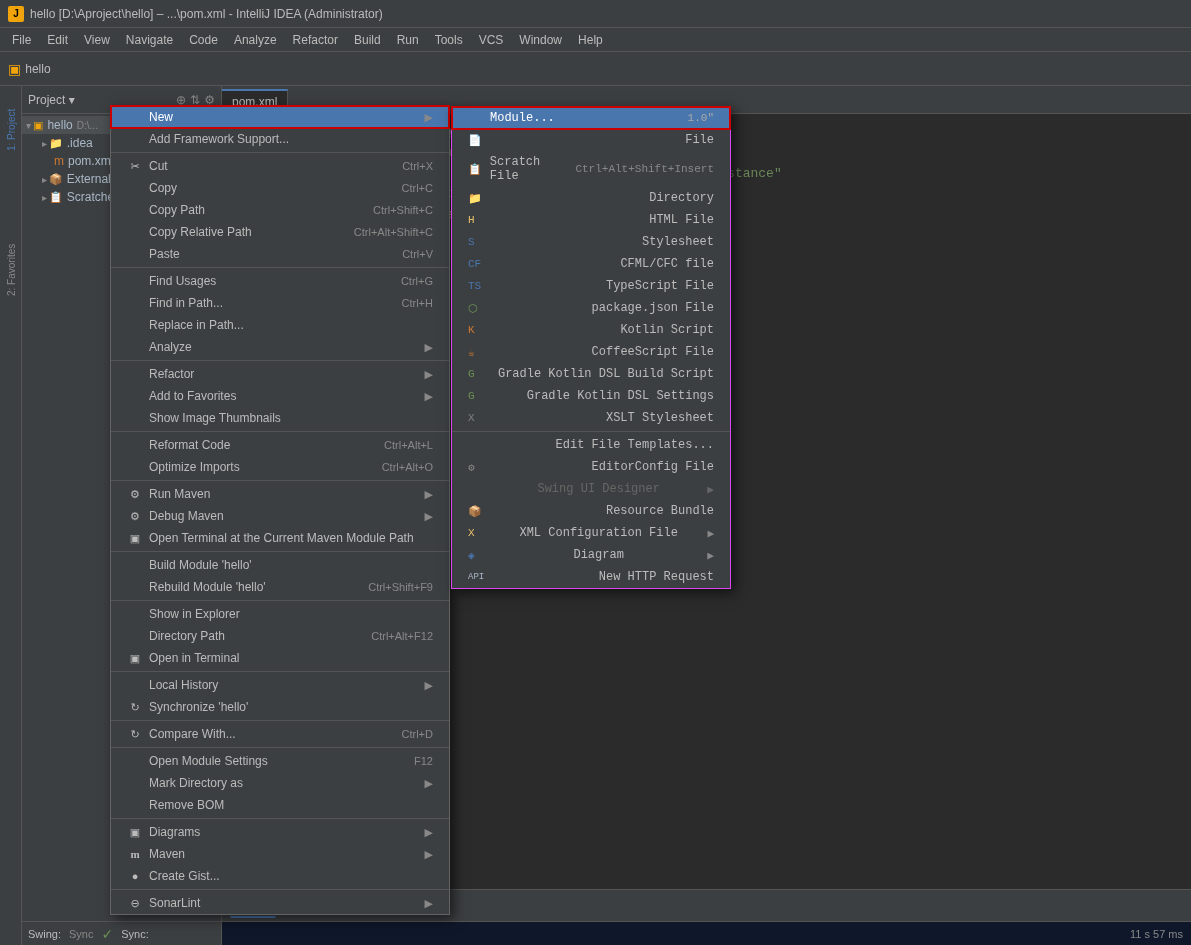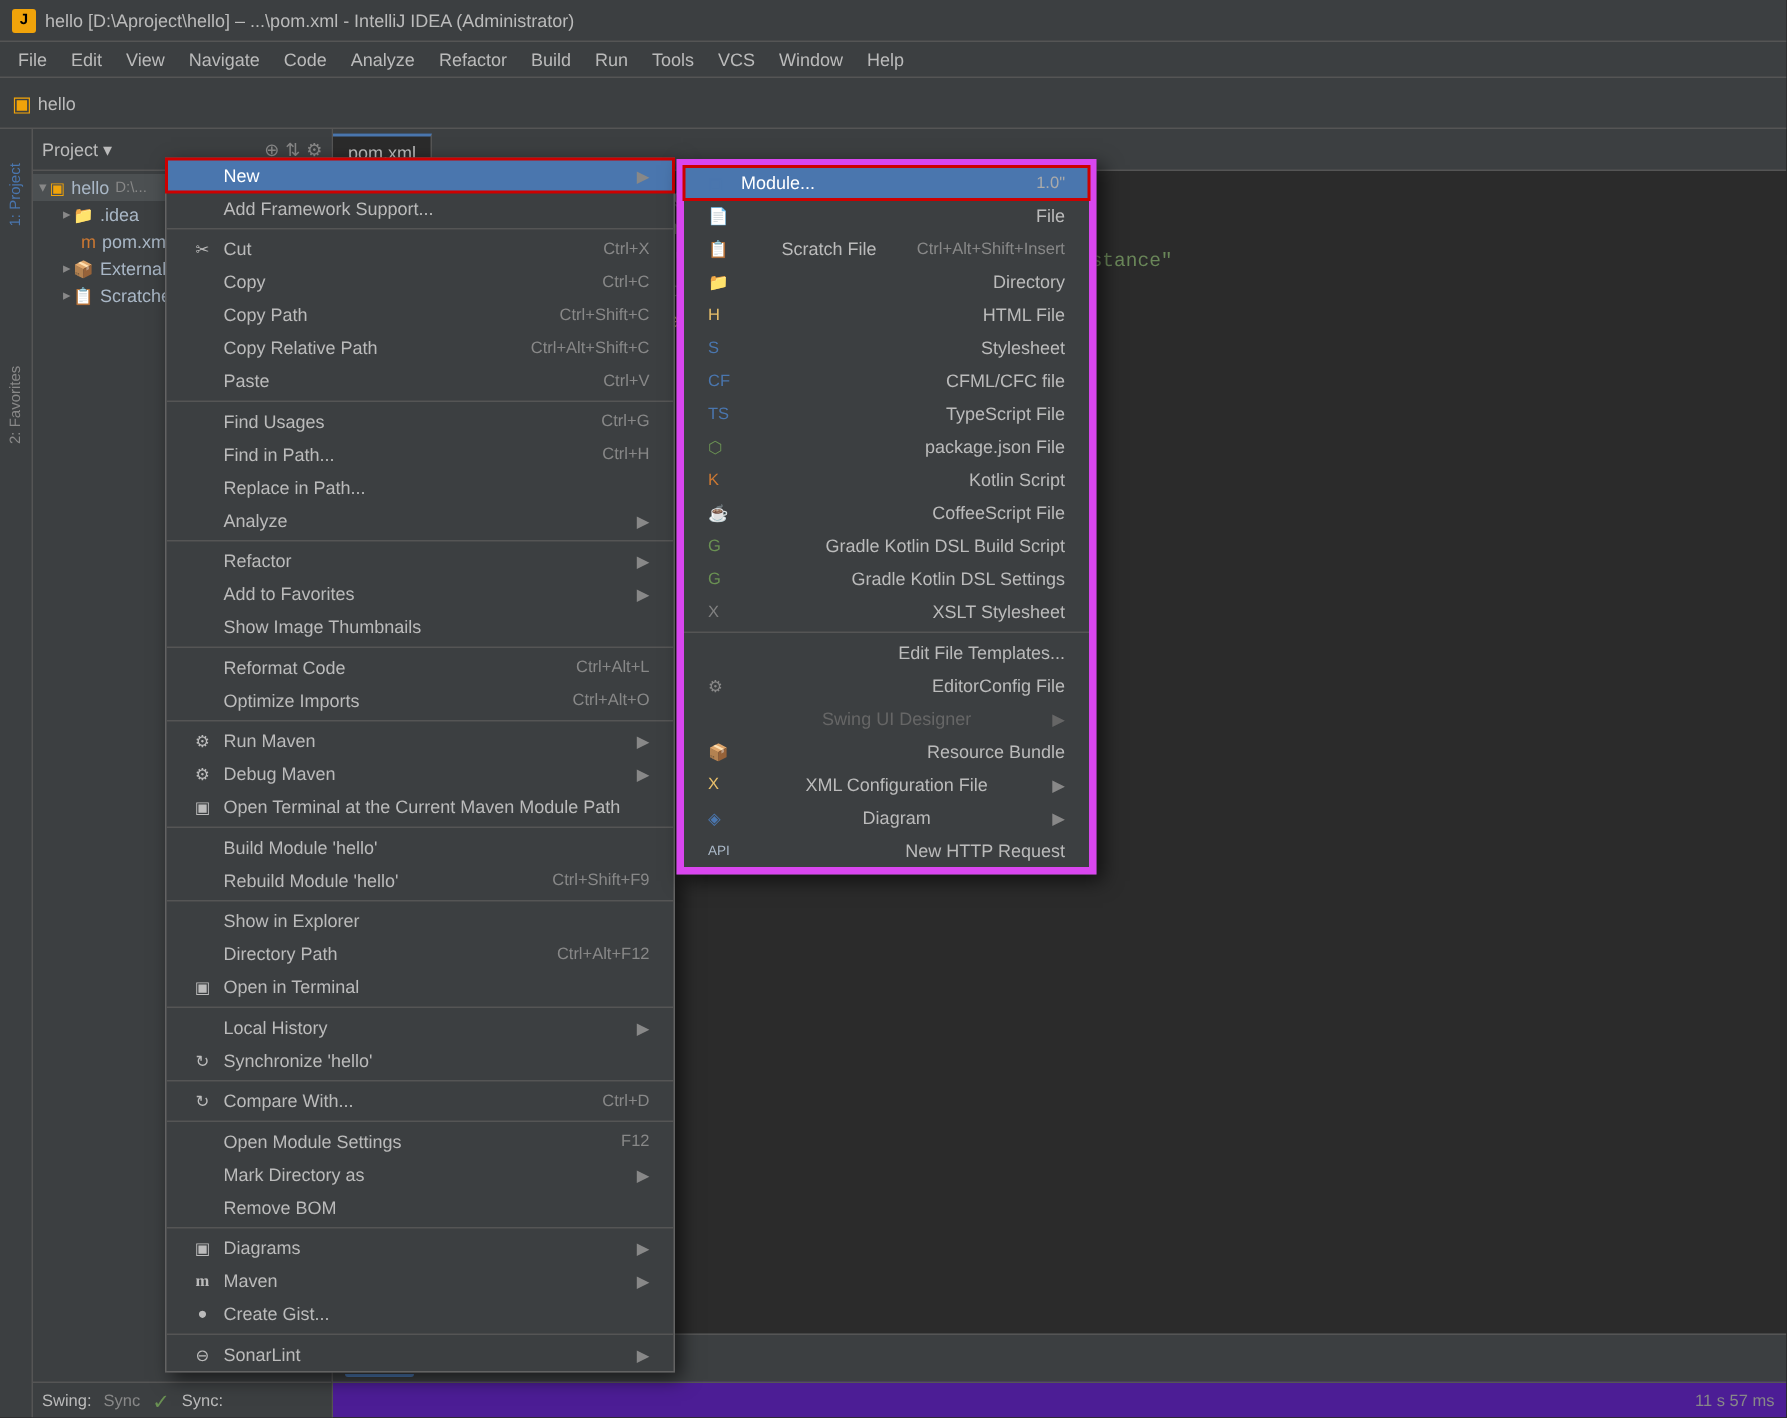--- a/index.html
+++ b/index.html
@@ -38,21 +38,21 @@
     .context-menu { position: absolute; left: 110px; top: 105px; background: #3c3f41; border: 1px solid #636363; box-shadow: 4px 4px 12px rgba(0,0,0,0.6); z-index: 100; width: 340px; }
     .context-menu-item { display: flex; align-items: center; padding: 4px 16px; cursor: pointer; font-size: 12px; color: #bbbbbb; position: relative; justify-content: center; }
     .context-menu-item.highlighted { background: #4a76ae; color: #ffffff; }
     .context-menu-separator { height: 1px; background: #555; margin: 2px 0; }
     .context-menu-shortcut { color: #888; font-size: 11px; margin-left: auto; }
     .context-menu-arrow { color: #888; font-size: 11px; }
     .context-menu-icon { width: 16px; margin-right: 6px; text-align: center; font-size: 11px; }
     .cm-item-text { flex: 1; }
 
     
-    .submenu { position: absolute; left: 340px; top: 0; background: #3c3f41; border: 5px solid #d946ef; box-shadow: 4px 4px 12px rgba(0,0,0,0.6); z-index: 101; width: 280px; }
+    .submenu { position: absolute; left: 340px; top: 0; background: #3c3f41; border: 1px solid #d946ef; box-shadow: 4px 4px 12px rgba(0,0,0,0.6); z-index: 101; width: 280px; font-family: Liberation Mono, monospace; }
     .submenu-item { display: flex; align-items: center; padding: 4px 16px; cursor: pointer; font-size: 12px; color: #bbbbbb; justify-content: space-between; }
     .submenu-item.highlighted { background: #4a76ae; color: #ffffff; }
     .submenu-item.disabled { color: #666; cursor: default; }
     .submenu-separator { height: 1px; background: #555; margin: 2px 0; }
     .submenu-icon { width: 16px; margin-right: 6px; font-size: 11px; }
     .submenu-shortcut { color: #888; font-size: 11px; }
 
     
     .new-highlight { outline: 2px solid #cc0000; outline-offset: -1px; }
     .module-highlight { outline: 2px solid #cc0000; outline-offset: -1px; }
@@ -68,21 +68,21 @@
     .xml-attr { color: #bababa; }
     .xml-value { color: #6a8759; }
     .xml-text { color: #a9b7c6; }
 
     
     .bottom-tabs { background: #3c3f41; height: 32px; display: flex; align-items: center; padding: 0 8px; border-top: 1px solid #555; gap: 4px; }
     .bottom-tab { padding: 4px 12px; font-size: 12px; cursor: pointer; color: #888; border-radius: 2px; }
     .bottom-tab.active { color: #4a76ae; border-bottom: 2px solid #4a76ae; }
 
     
-    .status-bar { background: #4c1d95; height: 24px; display: flex; align-items: center; padding: 0 8px; border-top: 1px solid #555; font-size: 11px; color: #888; justify-content: flex-end; }
+    .status-bar { background: #0f172a; height: 24px; display: flex; align-items: center; padding: 0 8px; border-top: 1px solid #555; font-size: 11px; color: #888; justify-content: flex-end; }
 
     
     .build-bar { background: #3c3f41; height: 28px; display: flex; align-items: center; padding: 0 8px; border-top: 1px solid #555; font-size: 12px; color: #bbbbbb; gap: 8px; }
     .build-icon { color: #6a9153; font-size: 14px; }
 
     .icon-module { color: #4a76ae; }
     .icon-file { color: #a9b7c6; }
     .icon-scratch { color: #cc7832; }
     .icon-html { color: #e8bf6a; }
     .icon-css { color: #4a76ae; }

